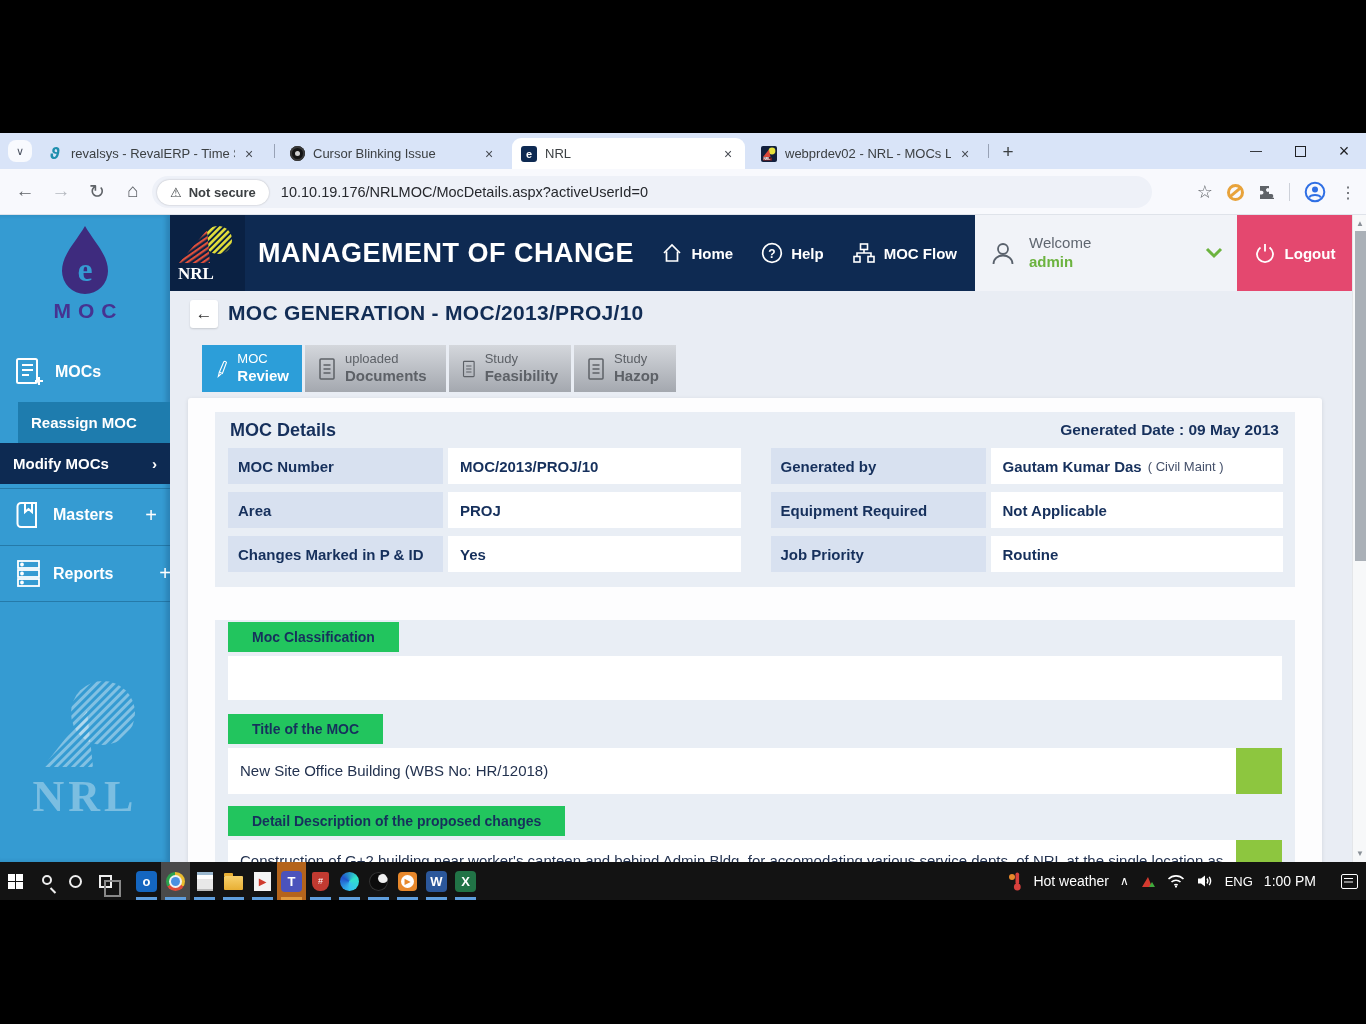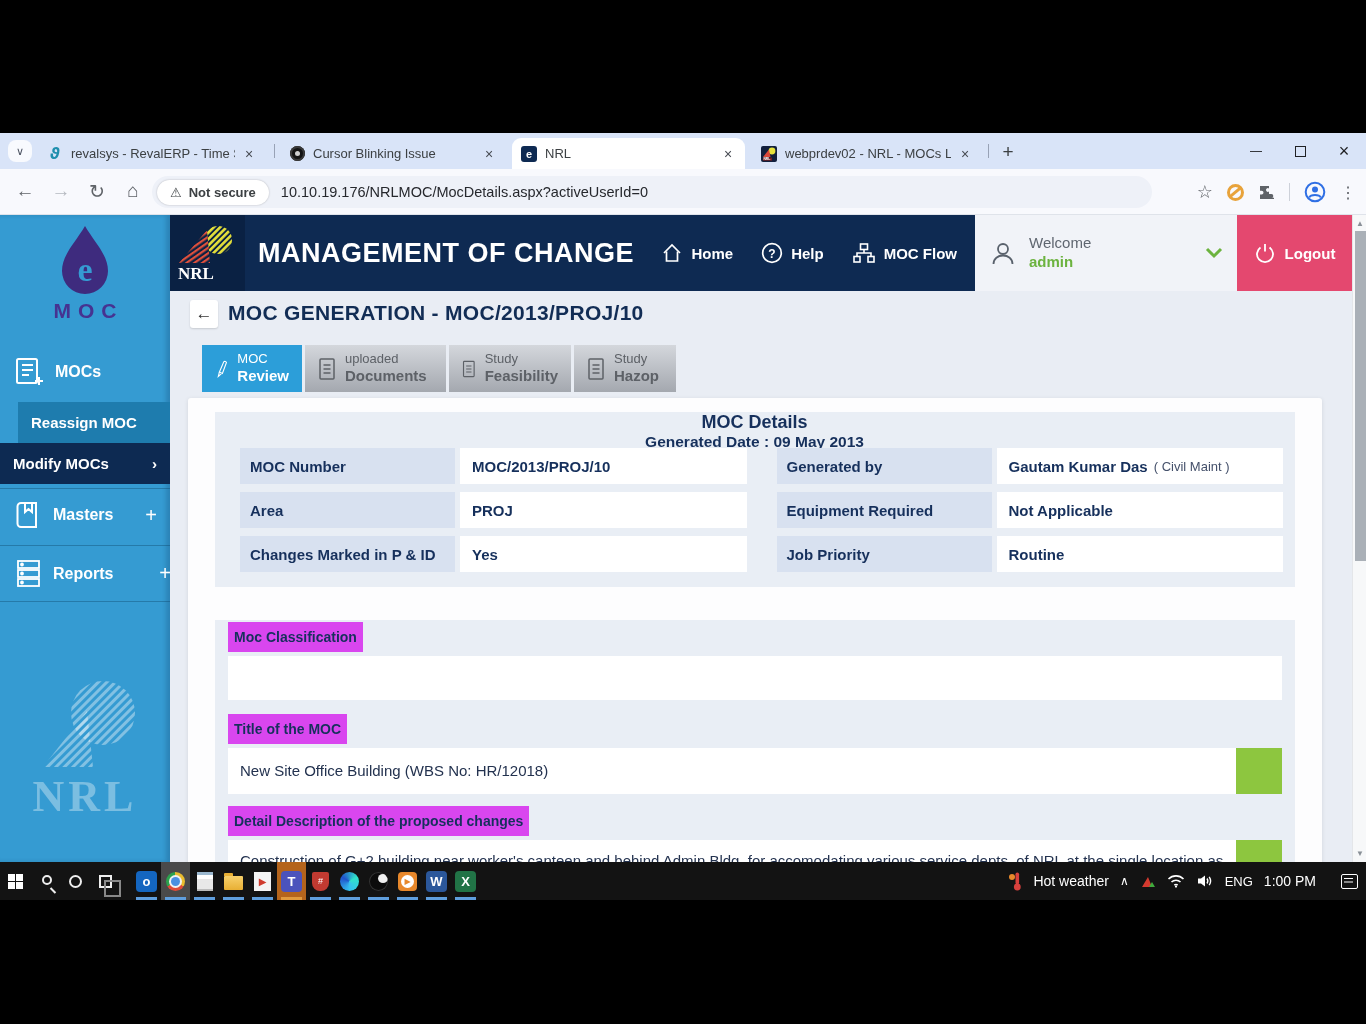--- a/index.html
+++ b/index.html
@@ -76,31 +76,31 @@
   .backbox { position:absolute; left:20px; top:9px; width:28px; height:28px; background:#fff; border-radius:3px; display:flex; align-items:center; justify-content:center; font-size:17px; color:#333; box-shadow:0 1px 2px rgba(0,0,0,.15); }
   .pg-title { position:absolute; left:58px; top:10px; font-size:21px; font-weight:bold; color:#122d55; letter-spacing:.3px; }
   .ftabs { position:absolute; left:32px; top:54px; display:flex; gap:3px; }
   .ftab { height:47px; display:flex; align-items:center; gap:9px; padding:0 13px; background:linear-gradient(#d4d7dc,#a4a8af); color:#5d6167; }
   .ftab .l1 { font-size:13px; line-height:1.15; }
   .ftab .l2 { font-size:15px; font-weight:bold; line-height:1.15; }
   .ftab.active { background:#2c9ed9; color:#fff; }
   .card { position:absolute; left:18px; top:107px; width:1134px; height:470px; background:#fdfdfe; border-radius:3px; box-shadow:0 1px 4px rgba(0,0,0,.10); overflow:hidden; }
   .panel { margin:14px 27px 0; width:1080px; background:#e9eef5; }
   .p1 { padding-bottom:7px; }
-  .p1-banner { height:36px; display:flex; align-items:center; justify-content:space-between; padding:0 16px 0 15px;flex-direction:column; }
+  .p1-banner { height:36px; display:flex; align-items:center; justify-content:space-between; padding:0 16px 0 15px; }
   .p1-head { font-size:18px; font-weight:bold; color:#16305c; }
   .p1-date { font-size:15.5px; font-weight:bold; color:#16305c; }
-  .fgrid { display:flex; gap:30px; padding:0 12px 0 13px;margin-left:12px; }
+  .fgrid { display:flex; gap:30px; padding:0 12px 0 13px; }
   .fcol { flex:1; }
   .frow { display:flex; height:36px; margin-bottom:8px; gap:5px; }
   .flabel { width:215px; flex:0 0 215px; background:#d8e1f0; display:flex; align-items:center; padding-left:10px; font-size:15px; font-weight:bold; color:#16305c; }
   .fvalue { flex:1; background:#fff; display:flex; align-items:center; padding-left:12px; font-size:15px; font-weight:bold; color:#16305c; }
   .fvalue .sfx { font-weight:normal; font-size:13px; color:#44506a; margin-left:6px; }
   .p2 { margin-top:33px; padding:2px 13px 0; height:300px; }
-  .seclabel { display:inline-block; background:#d946ef; color:#16305c; font-weight:bold; font-size:14px; padding:7px 6px; }
+  .seclabel { display:inline-block; background:#22c55e; color:#16305c; font-weight:bold; font-size:14px; padding:7px 24px; }
   .inputbox { position:relative; margin-top:4px; background:#fff; overflow:hidden; }
   .ib-class { height:44px; }
   .ib-title { height:46px; margin-bottom:12px; }
   .ib-desc { height:60px; }
   .ib-text { display:block; padding:0 58px 0 12px; font-size:15px; color:#23324f; line-height:46px; white-space:nowrap; }
   .ib-desc .ib-text { line-height:1.3; padding-top:11px; }
   .greenblock { position:absolute; right:0; top:0; bottom:0; width:46px; background:#8dc63f; display:flex; align-items:center; justify-content:center; color:#fff; font-size:26px; font-weight:normal; }
   .gap14 { height:14px; }
 
   

